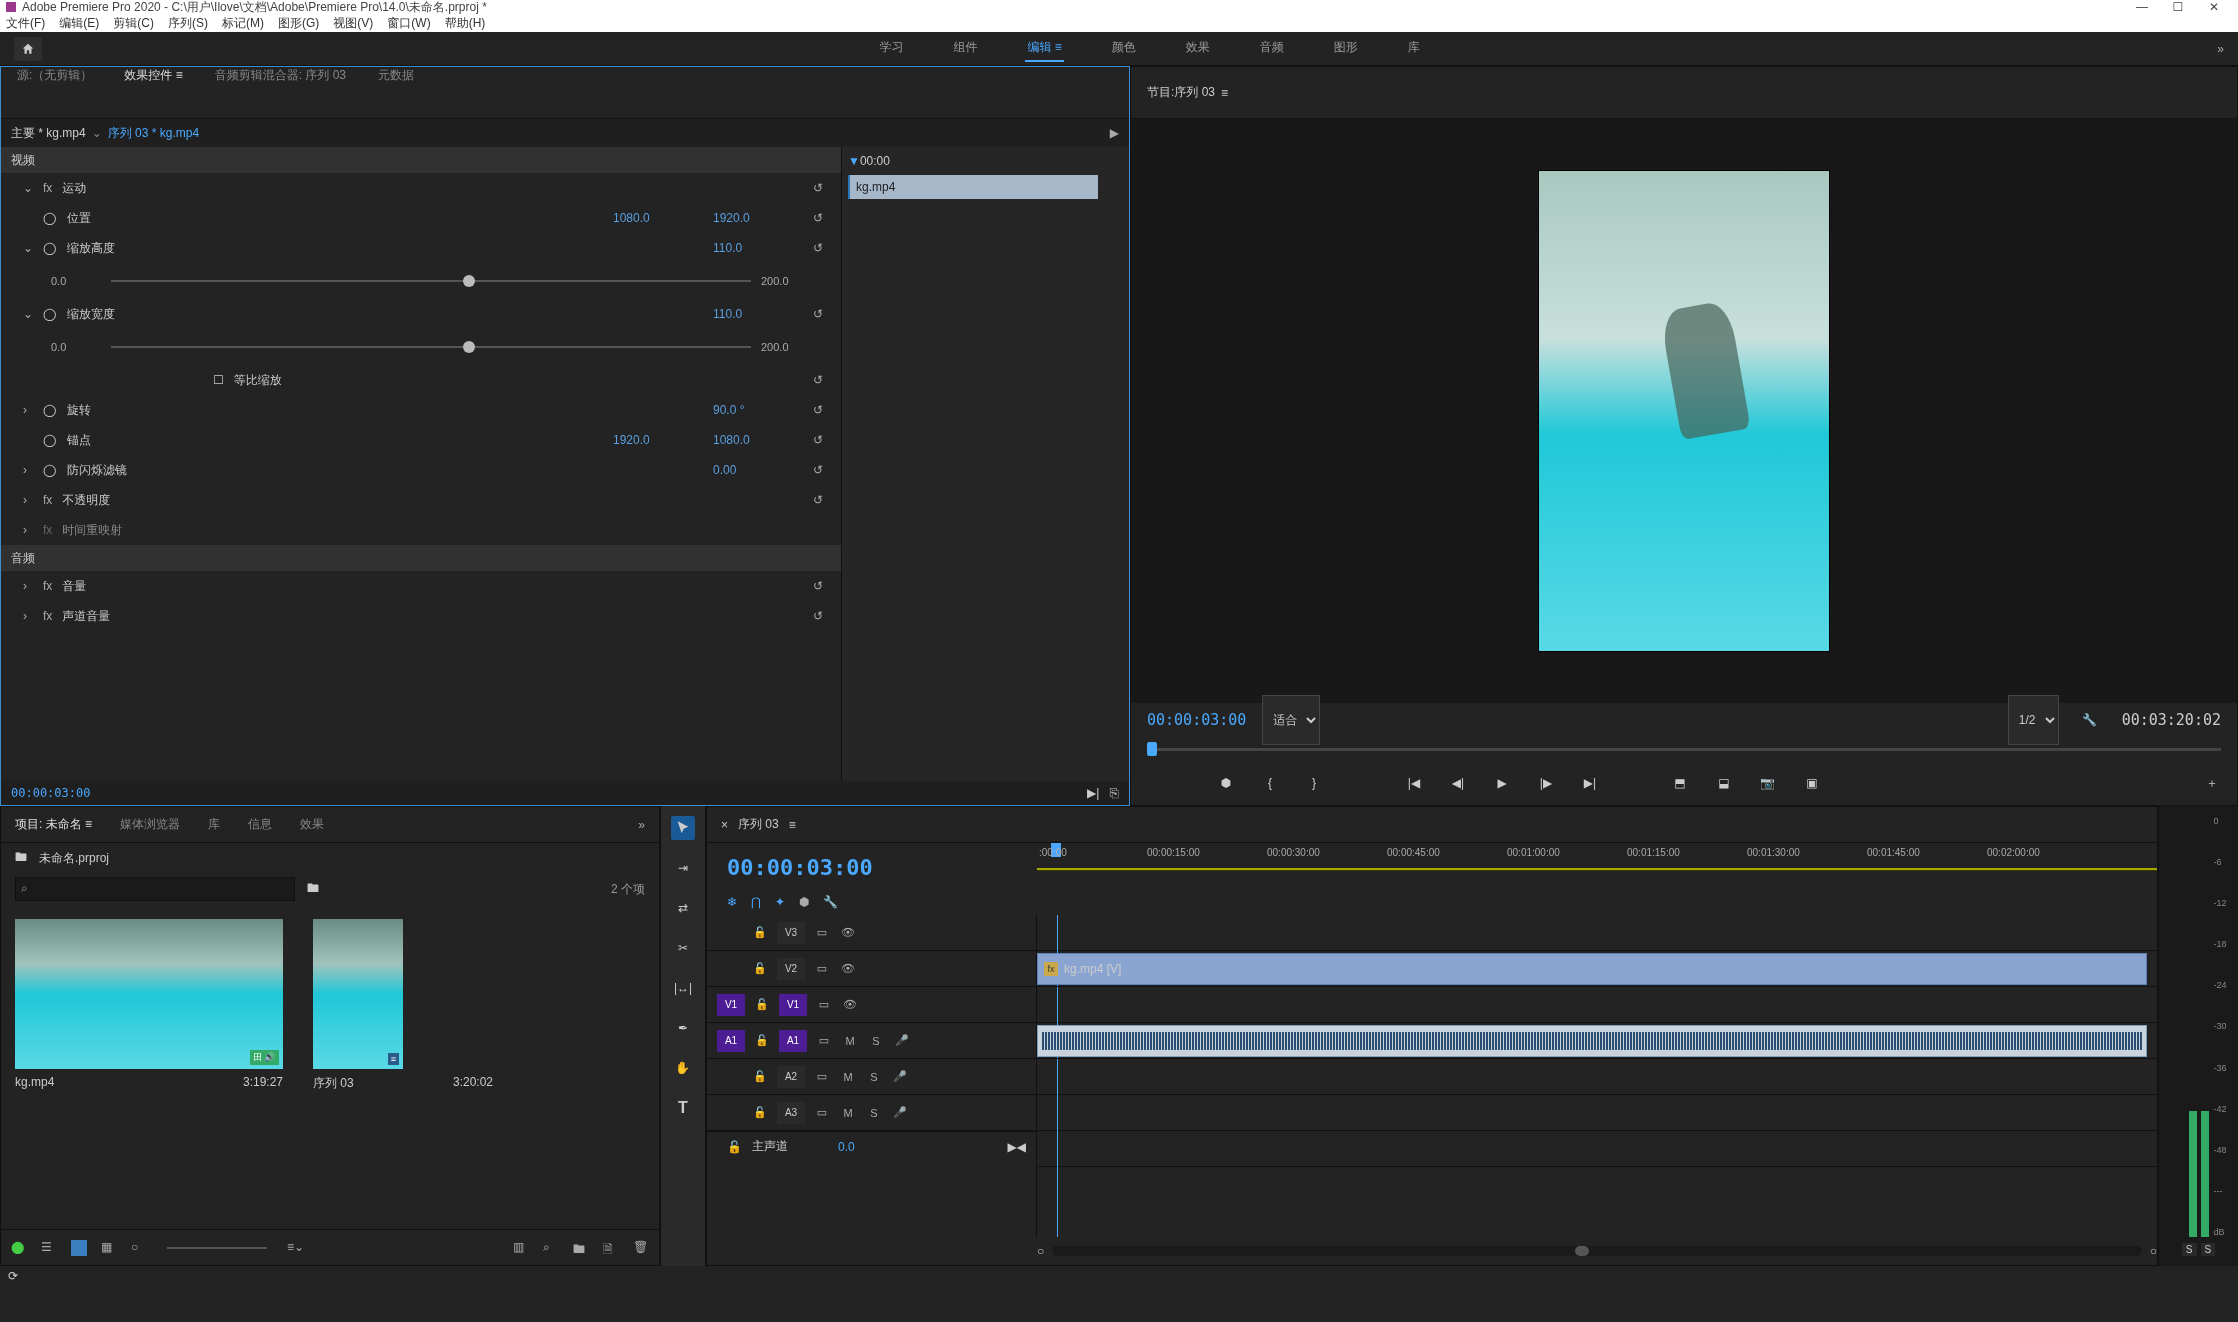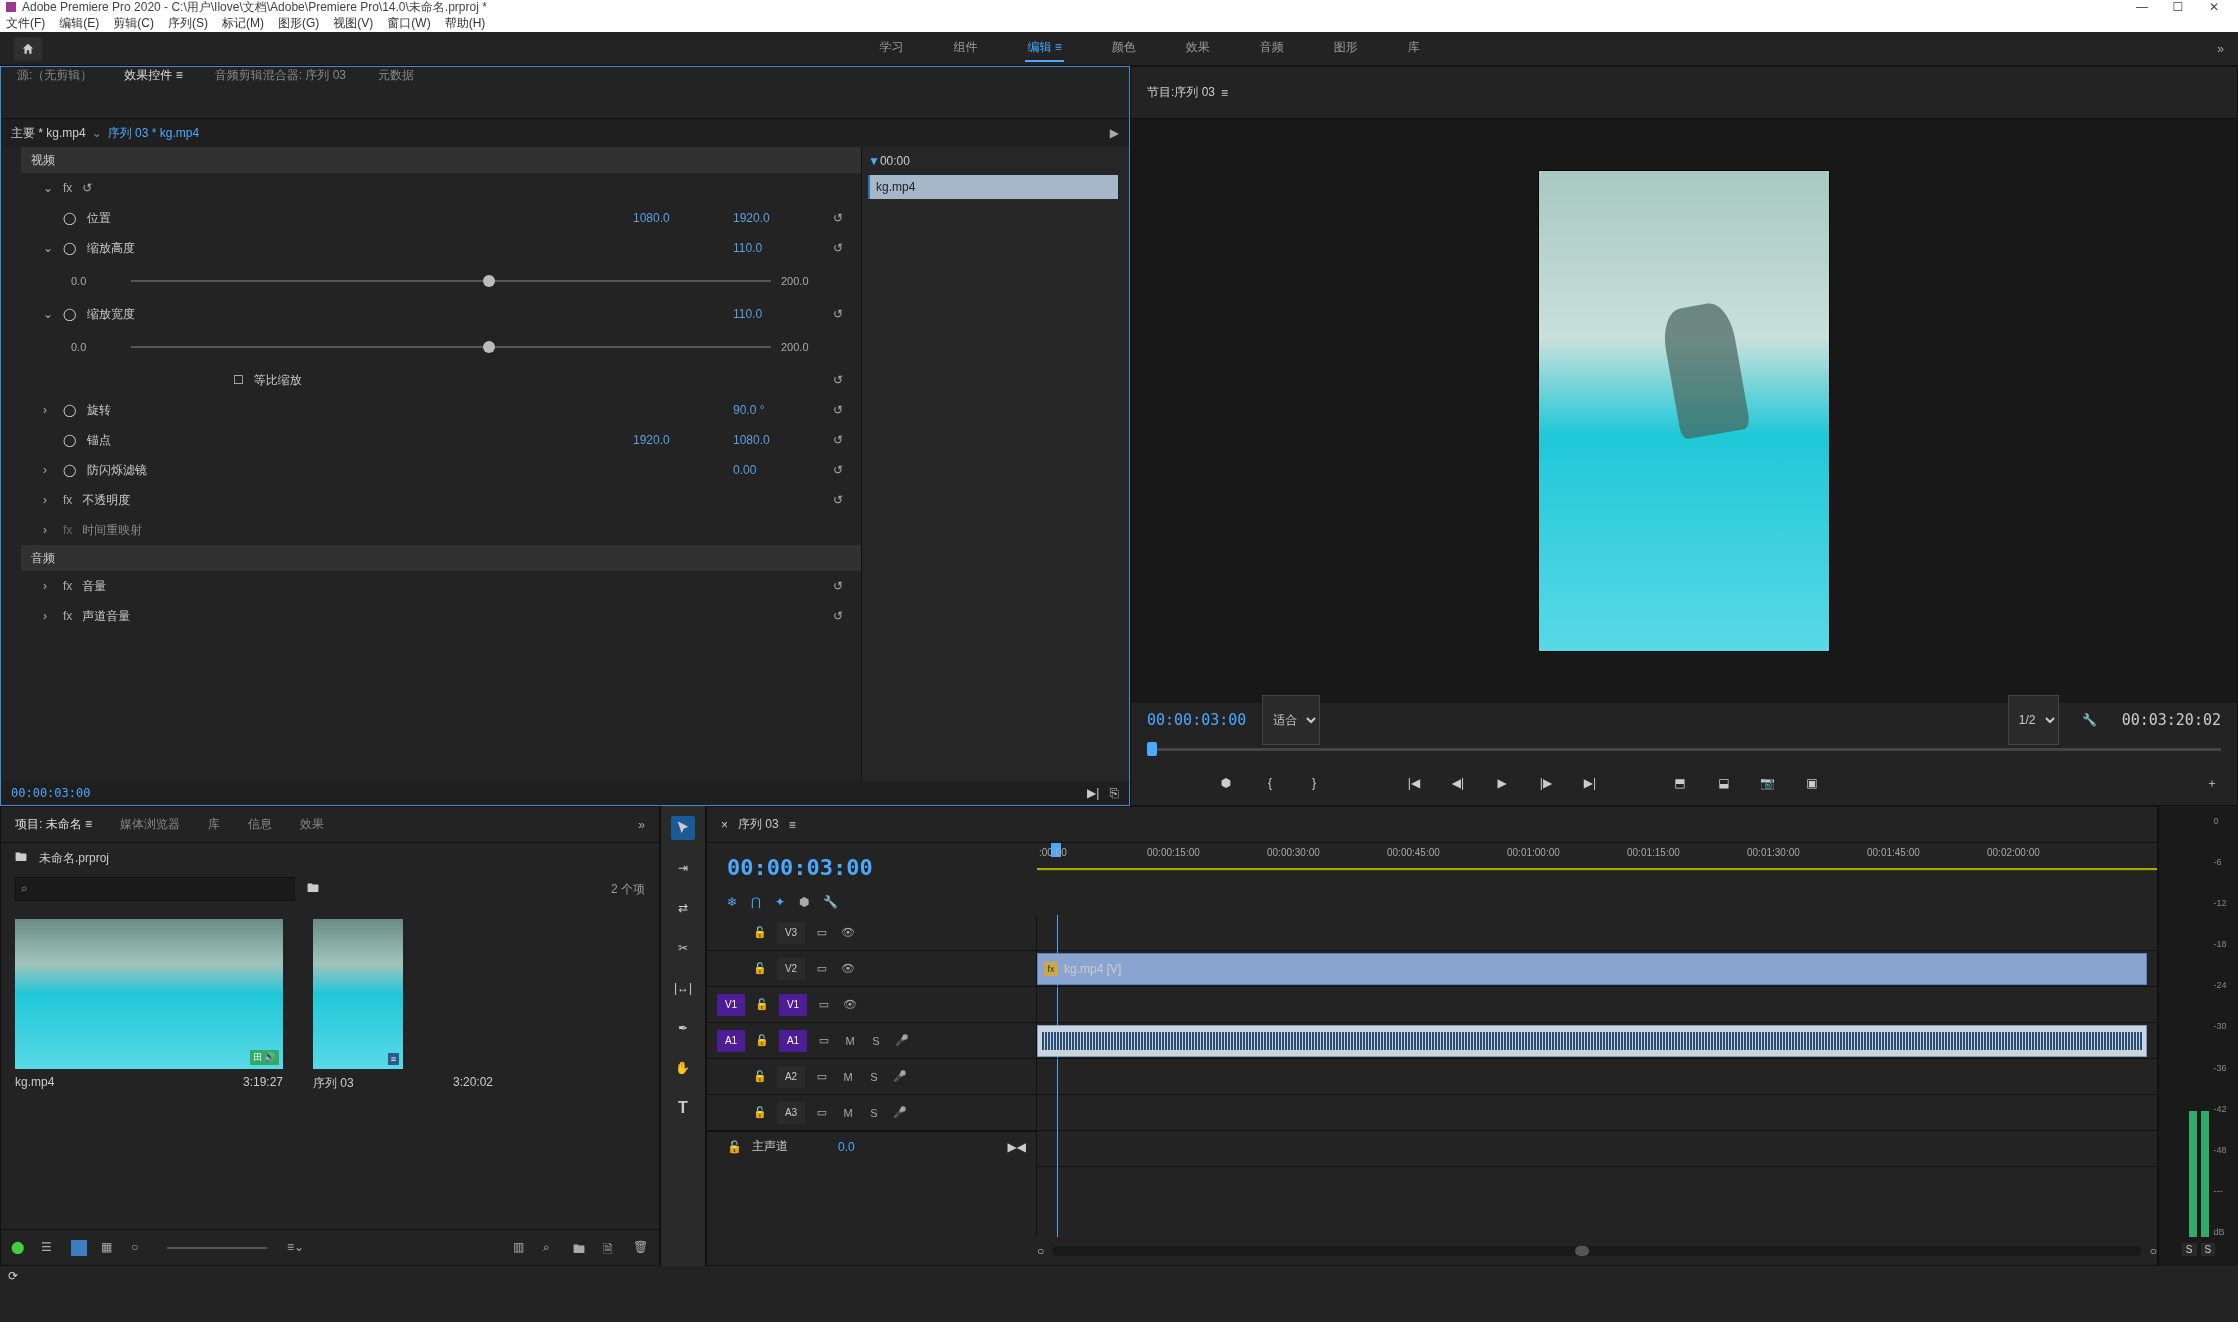--- a/index.html
+++ b/index.html
@@ -28,21 +28,21 @@
 .ec-tabs { height: 52px; display: flex; align-items: flex-start; gap: 32px; padding: 0 16px; background: #232323; border-bottom: 1px solid #111; }
 .ec-tab { color: #888; cursor: pointer; }
 .ec-tab.active { color: #ddd; }
 .ec-tab.menu::after { content: " ≡"; }
 
 .ec-header { height: 28px; display: flex; align-items: center; padding: 0 10px; background: #1f1f1f; }
 .ec-header .master { color: #ccc; }
 .ec-header .sel { color: #4aa9ff; margin-left: 6px; }
 .ec-header .caret { margin-left: 6px; color: #888; }
 
-.ec-body { flex: 1; display: flex; padding-left: 20px; }
+.ec-body { flex: 1; display: flex; }
 .ec-left { width: 840px; overflow: hidden; }
 .ec-right { flex: 1; background: #262626; border-left: 1px solid #111; position: relative; }
 
 .ec-group-head { height: 26px; background: #313131; display: flex; align-items: center; padding: 0 10px; }
 .ec-row { height: 30px; display: flex; align-items: center; padding: 0 10px 0 22px; gap: 10px; }
 .ec-row .caret { width: 10px; color: #aaa; }
 .ec-row .stopwatch { width: 14px; }
 .ec-row .label { flex: 1; }
 .ec-row .val { color: #5a9fe0; width: 90px; }
 .ec-row .reset { width: 18px; color: #aaa; cursor: pointer; }
@@ -202,20 +202,21 @@
       <span class="caret">⌄</span>
       <span class="sel">序列 03 * kg.mp4</span>
       <span style="margin-left:auto;color:#aaa">▶</span>
     </div>
     <div class="ec-body">
       <div class="ec-left">
         <div class="ec-group-head">视频</div>
         <div class="ec-row">
           <span class="caret">⌄</span>
             <span style="color:#aaa">fx</span>
+          <span class="label">运动</span>
           <span class="reset">↺</span>
         </div>
         <div class="ec-row">
           <span class="caret"></span>
             <span class="stopwatch">◯</span>
           <span class="label">位置</span>
           <span class="val">1080.0</span>
           <span class="val">1920.0</span>
           <span class="reset">↺</span>
         </div>

